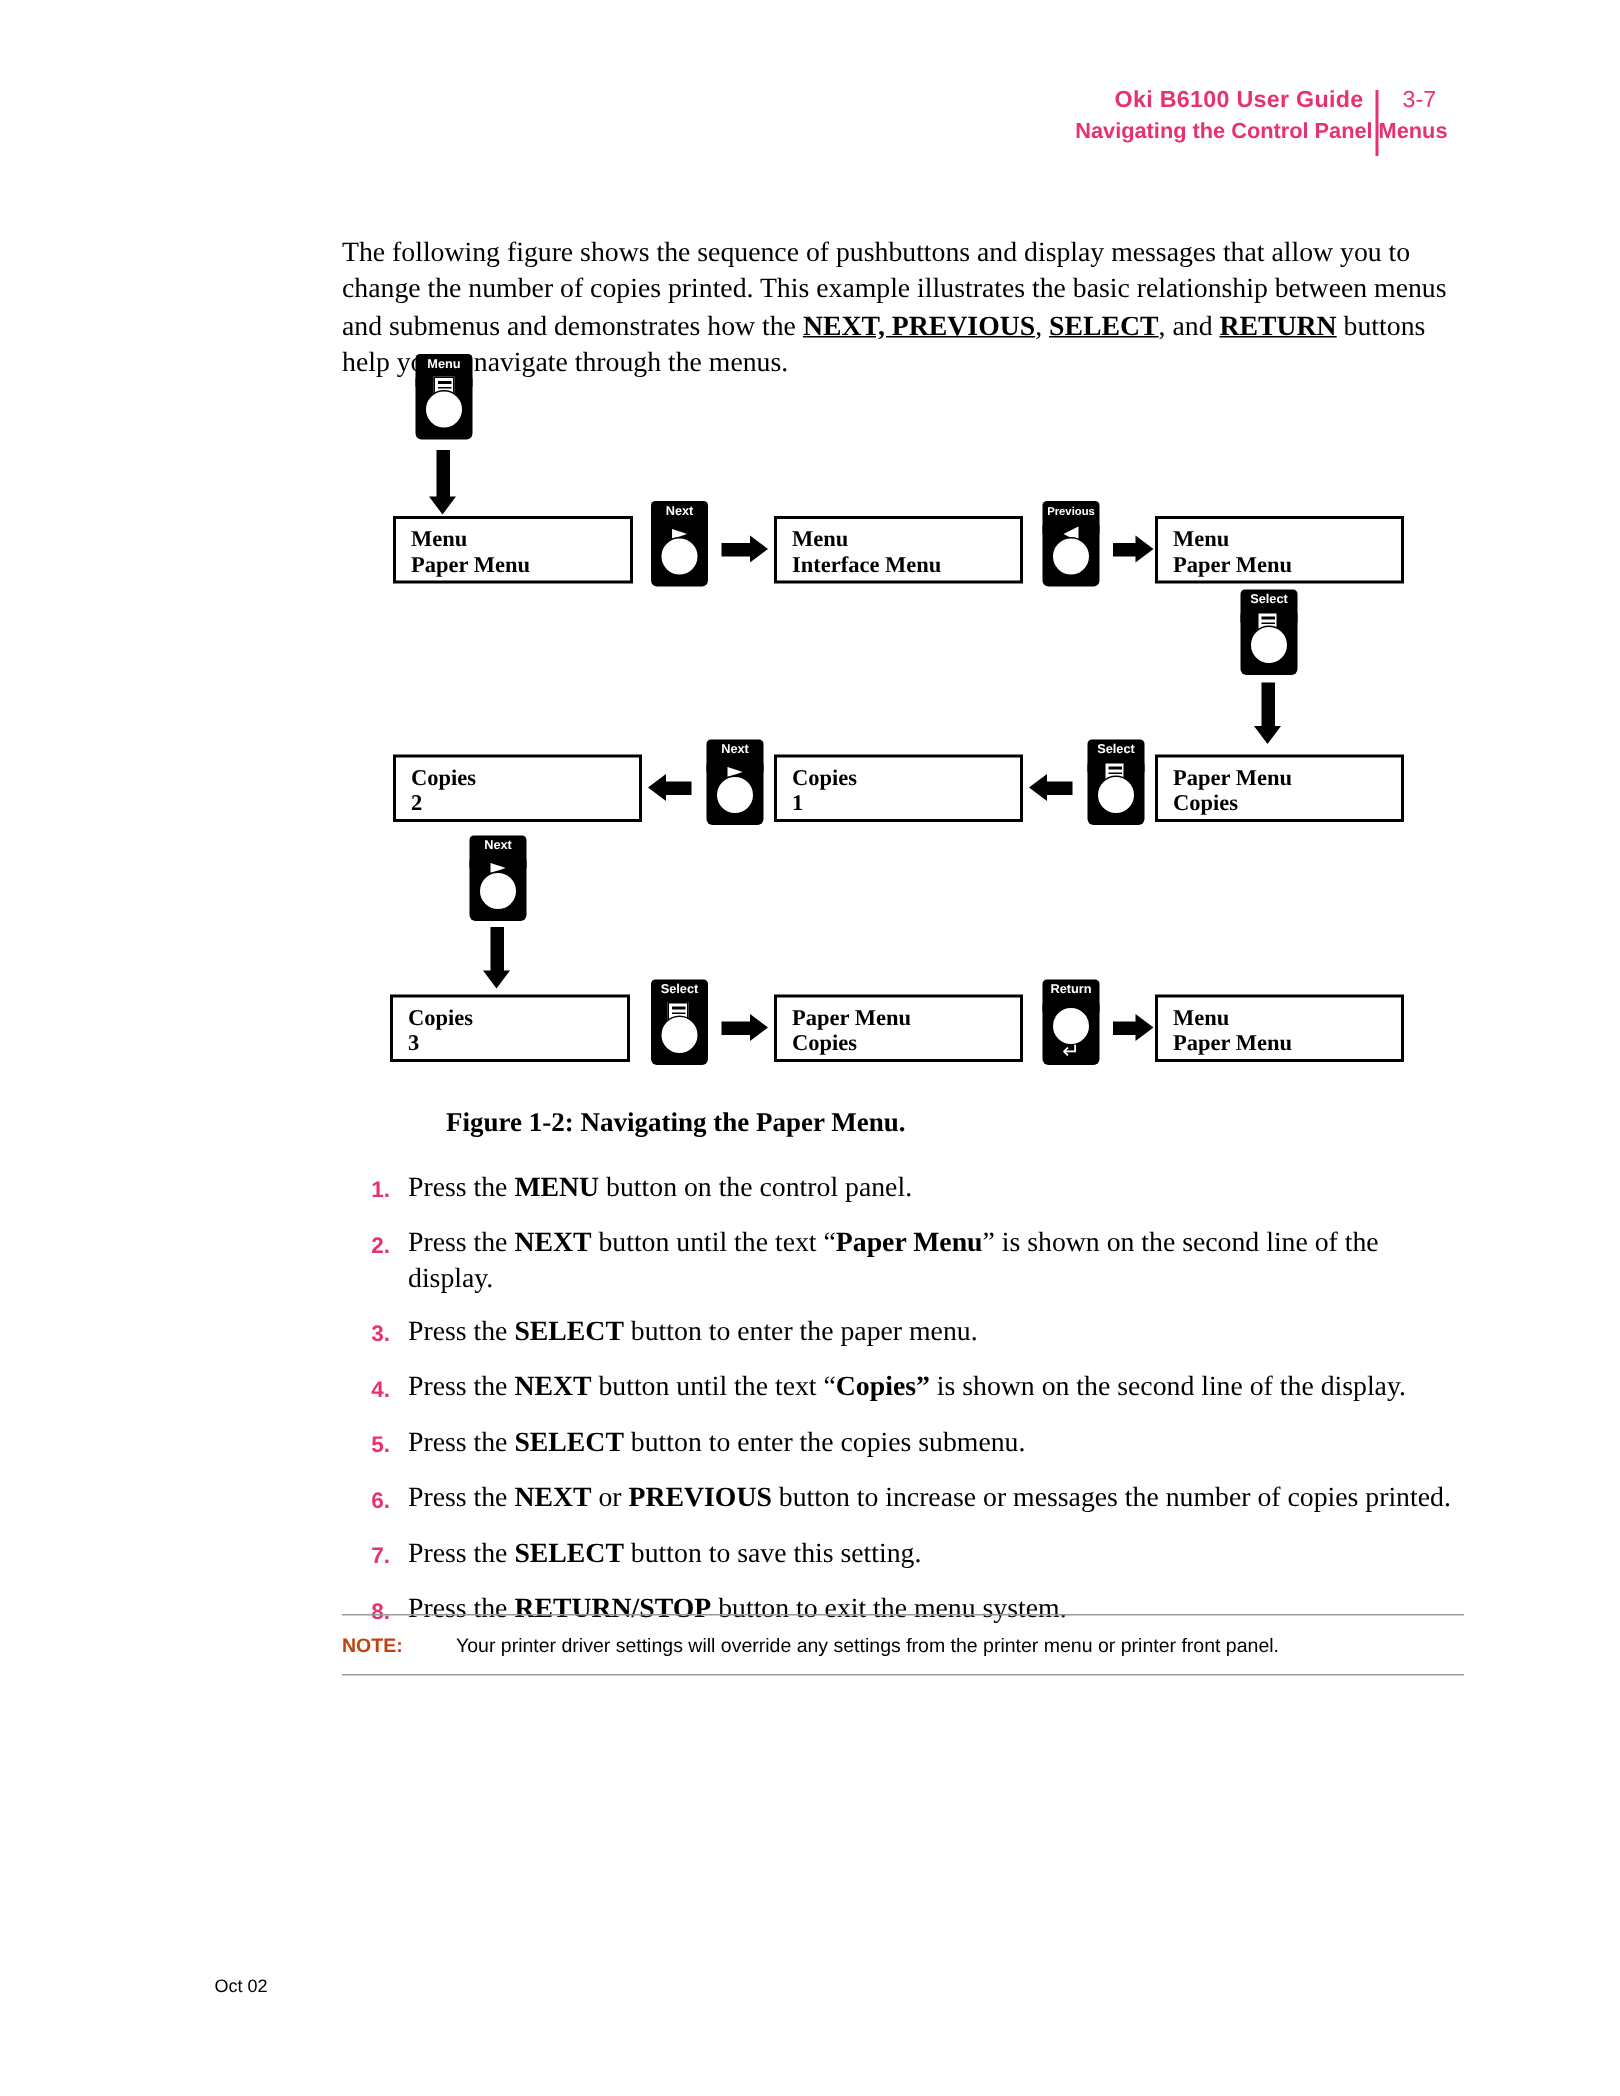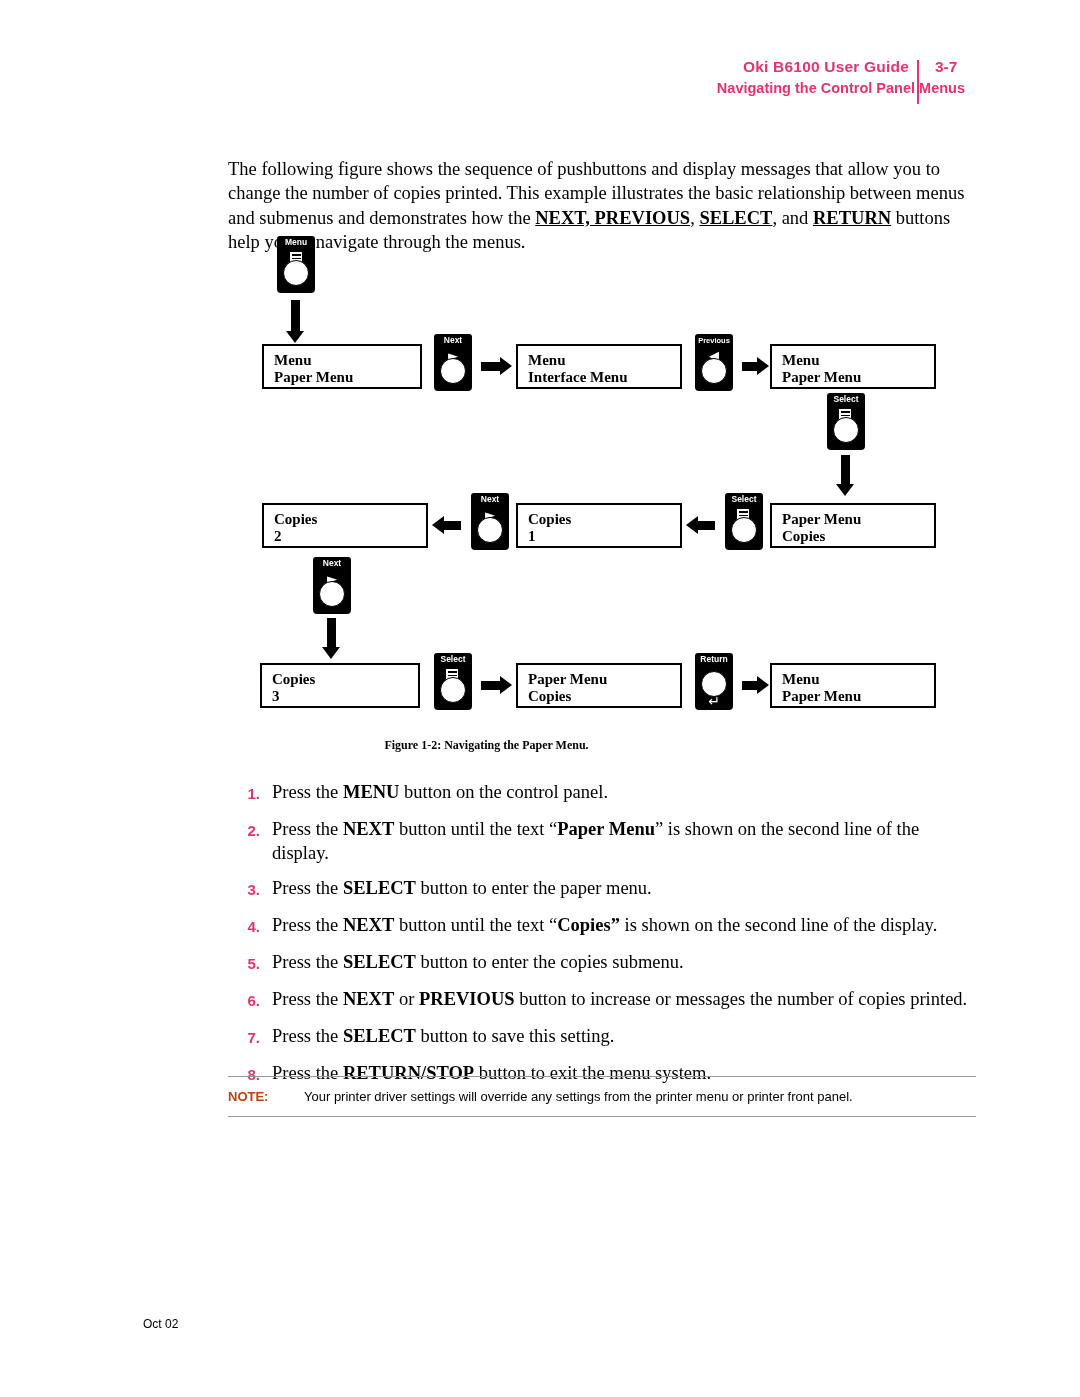--- a/index.html
+++ b/index.html
@@ -41,21 +41,21 @@
     width: 2px;
     background: #E8326E;
     align-self: stretch;
     min-height: 44px;
     position: absolute;
     right: 58px;
     top: 2px;
   }
   .hdr-page {
     font-family: "Liberation Sans", sans-serif;
-    font-weight: bold;
+    font-weight: normal;
     font-size: 15.5px;
     color: #E8326E;
     padding-left: 14px;
     min-width: 42px;
     text-align: left;
   }
   .hdr-sub {
     font-family: "Liberation Sans", sans-serif;
     font-weight: bold;
     font-size: 14.5px;
@@ -228,22 +228,21 @@
 
   
   .caption {
     position: absolute;
     top: 738px;
     left: 0;
     width: 901px;
     text-align: center;
     font-family: "Liberation Serif", serif;
     font-weight: bold;
-    font-size: 12px;
-    margin-left: 36px;
+    font-size: 18px;
   }
 
   
   .steps {
     position: absolute;
     left: 228px;
     top: 780px;
     width: 748px;
   }
   .step {

